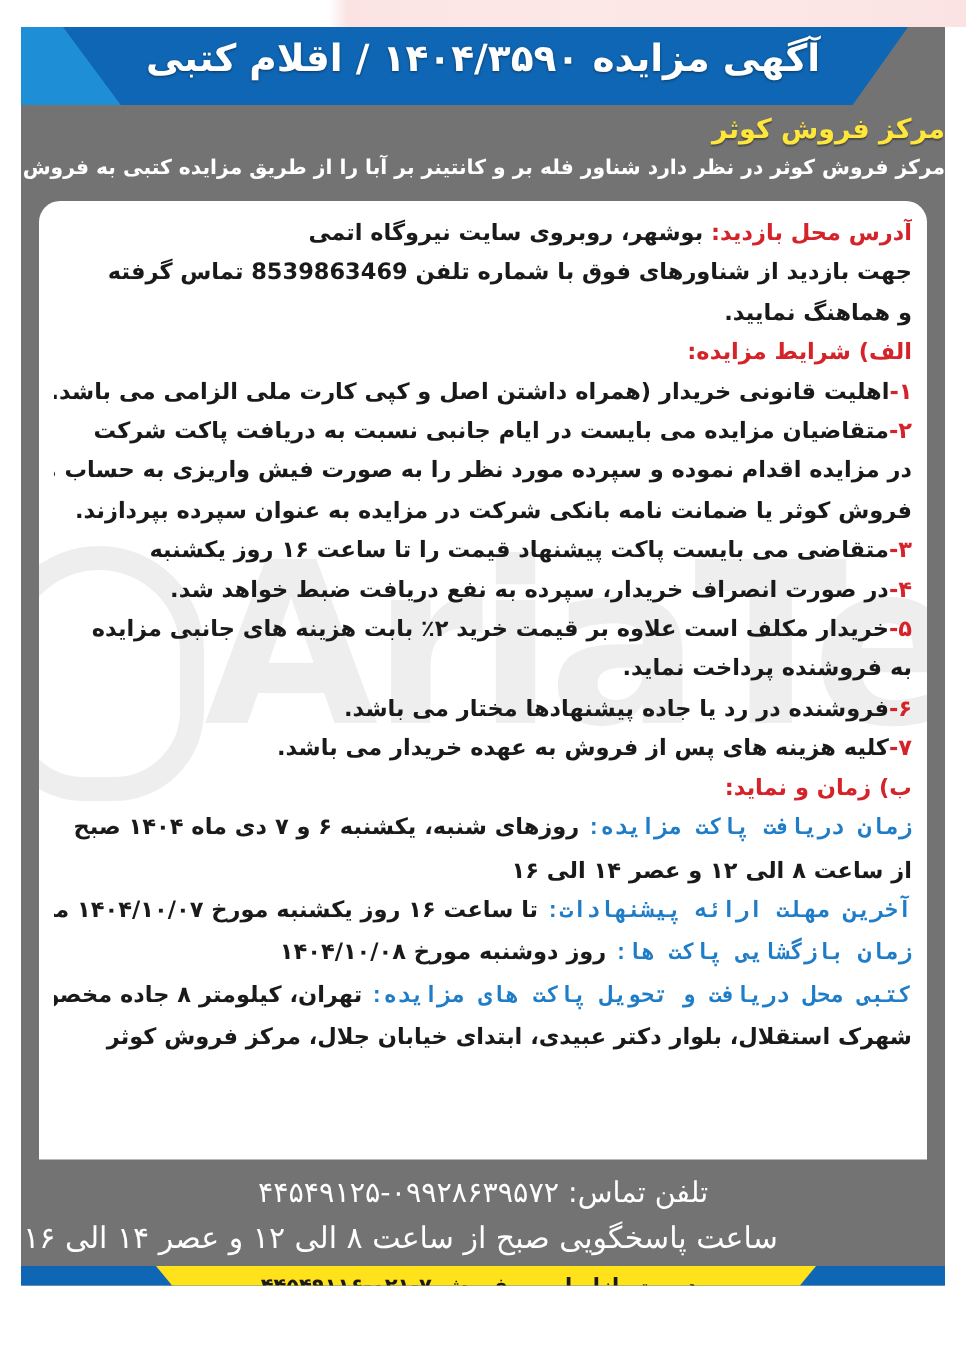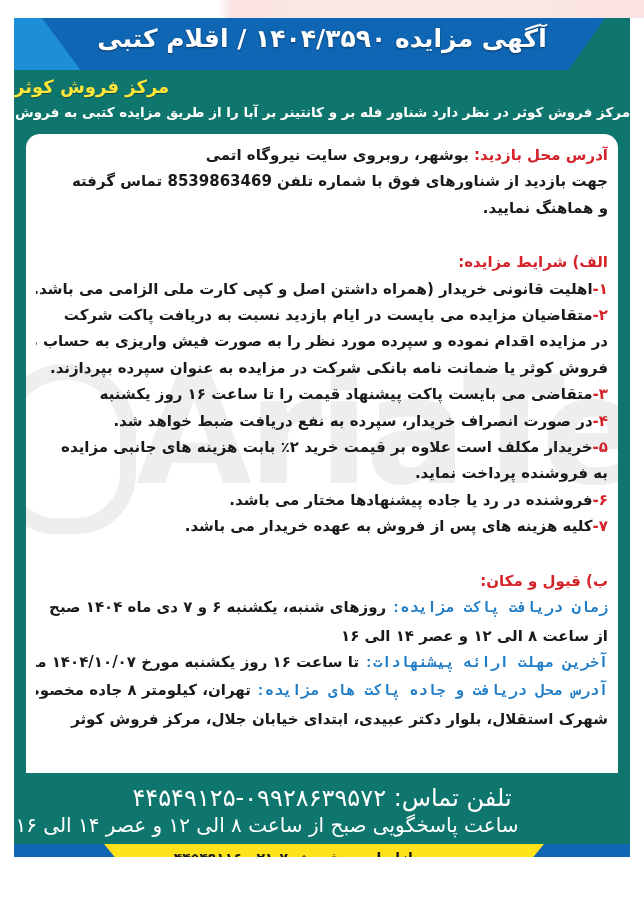--- a/index.html
+++ b/index.html
@@ -6,40 +6,40 @@
   html, body { width: 644px; height: 910px; background: #ffffff; overflow: hidden; }
   body { position: relative; font-family: "DejaVu Sans", sans-serif; }
 
   .top-strip {
     position: absolute; left: 0; top: 0; width: 644px; height: 18px;
     background: linear-gradient(90deg, #ffffff 0%, #ffffff 34%, #fbe3e3 36%, #fde8e8 60%, #fbe3e3 100%);
   }
 
   .ad {
     position: absolute; left: 14px; top: 18px; width: 616px; height: 839px;
-    background: #0f766e; overflow: hidden;
+    background: #737373; overflow: hidden;
   }
 
   .header {
     position: absolute; left: 0; top: 0; width: 616px; height: 52px;
     background: #0f66b4;
     clip-path: polygon(4% 0, 96% 0, 90% 100%, 10% 100%);
   }
   .header-left-swoosh {
     position: absolute; left: 0; top: 0; width: 70px; height: 52px;
     background: #1e8fd6;
     clip-path: polygon(0 0, 40% 0, 95% 100%, 0 100%);
   }
   .title {
     position: absolute; left: 0; top: 6px; width: 616px; text-align: center;
     direction: rtl; color: #ffffff; font-weight: bold; font-size: 25px;
     text-shadow: 0 1px 2px rgba(0,0,0,0.45);
   }
   .subtitle {
-    position: absolute; left: 0; top: 58px; width: 616px; text-align: left;
+    position: absolute; left: 0; top: 58px; width: 616px; text-align: right;
     direction: rtl; color: #ffe63a; font-weight: bold; font-size: 18px;
     text-shadow: 0 1px 1px rgba(0,0,0,0.35);
   }
   .intro {
     position: absolute; left: 0; top: 86px; width: 616px; text-align: center;
     direction: rtl; color: #ffffff; font-weight: bold; font-size: 13.5px;
     white-space: nowrap;
   }
 
   .content {
@@ -62,27 +62,27 @@
   .wm-fa {
     position: absolute; left: 0; top: 380px; width: 100%; text-align: center;
     font-size: 44px; color: rgba(120,120,120,0.16); direction: rtl; letter-spacing: 10px;
   }
 
   .line {
     position: relative; z-index: 1; font-size: 15px; line-height: 26.4px;
     font-weight: bold; text-align: justify; text-align-last: right; white-space: nowrap;
     overflow: hidden;
   }
-  .label-red { color: #d5232a; font-weight: bold; margin-top: 28px; }
+  .label-red { color: #d5232a; font-weight: bold; }
   .label-blue { color: #1f7cc7; font-weight: bold; font-family: Liberation Mono, monospace; }
   .num-red { color: #d5232a; }
 
   .footer-phone {
     position: absolute; left: 0; top: 766px; width: 616px; text-align: center;
-    direction: rtl; color: #ffffff; font-size: 24px;
+    direction: rtl; color: #ffffff; font-size: 19px;
   }
   .footer-hours {
     position: absolute; left: 0; top: 795px; width: 506px; text-align: center;
     direction: rtl; color: #ffffff; font-size: 20px;
   }
   .footer-band {
     position: absolute; left: 0; top: 826px; width: 616px; height: 32px;
     background: #0f66b4;
   }
   .footer-yellow {
@@ -114,44 +114,45 @@
     </div>
 
     <div class="line"><span class="label-red">آدرس محل بازدید:</span><span> بوشهر، روبروی سایت نیروگاه اتمی</span></div>
     <div class="line">جهت بازدید از شناورهای فوق با شماره تلفن 8539863469 تماس گرفته</div>
     <div class="line">و هماهنگ نمایید.</div>
 
     <div class="line label-red">الف) شرایط مزایده:</div>
 
     <div class="line"><span class="num-red">۱-</span><span>اهلیت قانونی خریدار (همراه داشتن اصل و کپی کارت ملی الزامی می باشد.)</span></div>
 
-    <div class="line"><span class="num-red">۲-</span><span>متقاضیان مزایده می بایست در ایام بازدید نسبت به دریافت پاکت شرکت</span></div>
+    <div class="line"><span class="num-red">۲-</span><span>متقاضیان مزایده می بایست در ایام جانبی نسبت به دریافت پاکت شرکت</span></div>
     <div class="line">در مزایده اقدام نموده و سپرده مورد نظر را به صورت فیش واریزی به حساب مرکز</div>
     <div class="line">فروش کوثر یا ضمانت نامه بانکی شرکت در مزایده به عنوان سپرده بپردازند.</div>
 
     <div class="line"><span class="num-red">۳-</span><span>متقاضی می بایست پاکت پیشنهاد قیمت را تا ساعت ۱۶ روز یکشنبه</span></div>
 
     <div class="line"><span class="num-red">۴-</span><span>در صورت انصراف خریدار، سپرده به نفع دریافت ضبط خواهد شد.</span></div>
 
     <div class="line"><span class="num-red">۵-</span><span>خریدار مکلف است علاوه بر قیمت خرید ۲٪ بابت هزینه های جانبی مزایده</span></div>
     <div class="line">به فروشنده پرداخت نماید.</div>
 
     <div class="line"><span class="num-red">۶-</span><span>فروشنده در رد یا جاده پیشنهادها مختار می باشد.</span></div>
 
     <div class="line"><span class="num-red">۷-</span><span>کلیه هزینه های پس از فروش به عهده خریدار می باشد.</span></div>
 
-    <div class="line label-red">ب) قبول و مکان:</div>
+    <div class="line label-red">ب) زمان و نماید:</div>
 
     <div class="line"><span class="label-blue">زمان دریافت پاکت مزایده:</span><span> روزهای شنبه، یکشنبه ۶ و ۷ دی ماه ۱۴۰۴ صبح</span></div>
     <div class="line">از ساعت ۸ الی ۱۲ و عصر ۱۴ الی ۱۶</div>
 
     <div class="line"><span class="label-blue">آخرین مهلت ارائه پیشنهادات:</span><span> تا ساعت ۱۶ روز یکشنبه مورخ ۱۴۰۴/۱۰/۰۷ می باشد.</span></div>
 
+    <div class="line"><span class="label-blue">زمان بازگشایی پاکت ها:</span><span> روز دوشنبه مورخ ۱۴۰۴/۱۰/۰۸</span></div>
 
-    <div class="line"><span class="label-blue">آدرس محل دریافت و جاده پاکت های مزایده:</span><span> تهران، کیلومتر ۸ جاده مخصوص کرج</span></div>
+    <div class="line"><span class="label-blue">کتبی محل دریافت و تحویل پاکت های مزایده:</span><span> تهران، کیلومتر ۸ جاده مخصوص کرج</span></div>
     <div class="line">شهرک استقلال، بلوار دکتر عبیدی، ابتدای خیابان جلال، مرکز فروش کوثر</div>
   </div>
 
   <div class="footer-phone">تلفن تماس: ۰۹۹۲۸۶۳۹۵۷۲-۴۴۵۴۹۱۲۵</div>
   <div class="footer-hours">ساعت پاسخگویی صبح از ساعت ۸ الی ۱۲ و عصر ۱۴ الی ۱۶</div>
   <div class="footer-band"></div>
   <div class="footer-yellow"></div>
   <div class="footer-mgmt">مدیریت بازاریابی و فروش ۷-۰۲۱-۴۴۵۴۹۱۱۶</div>
 </div>
 

